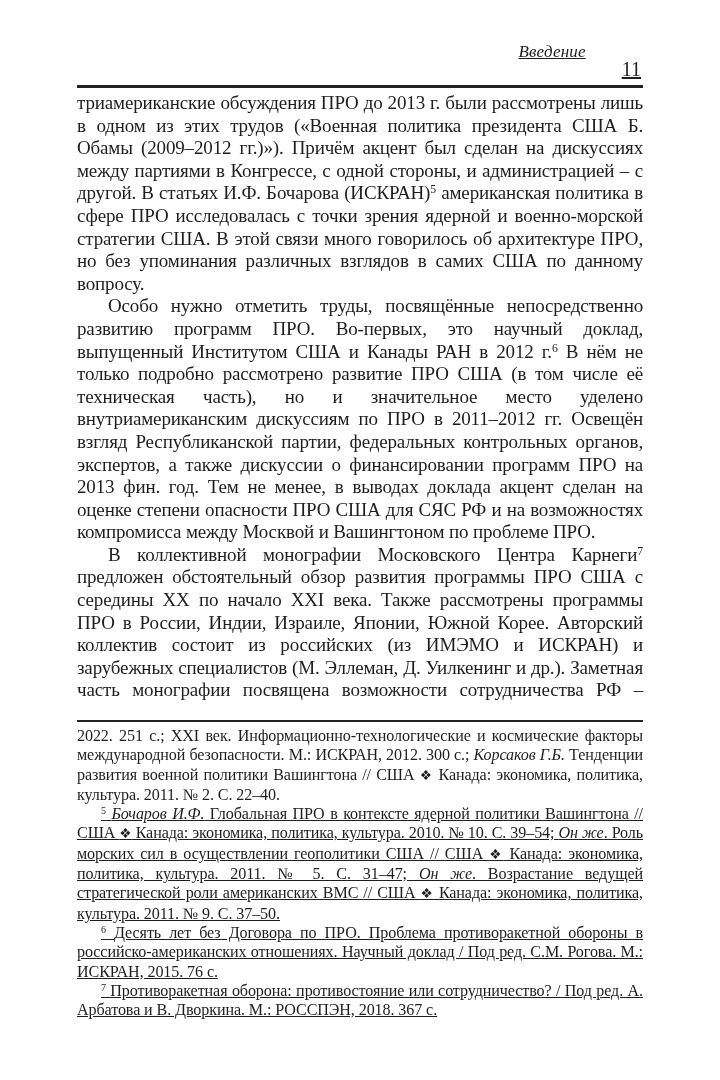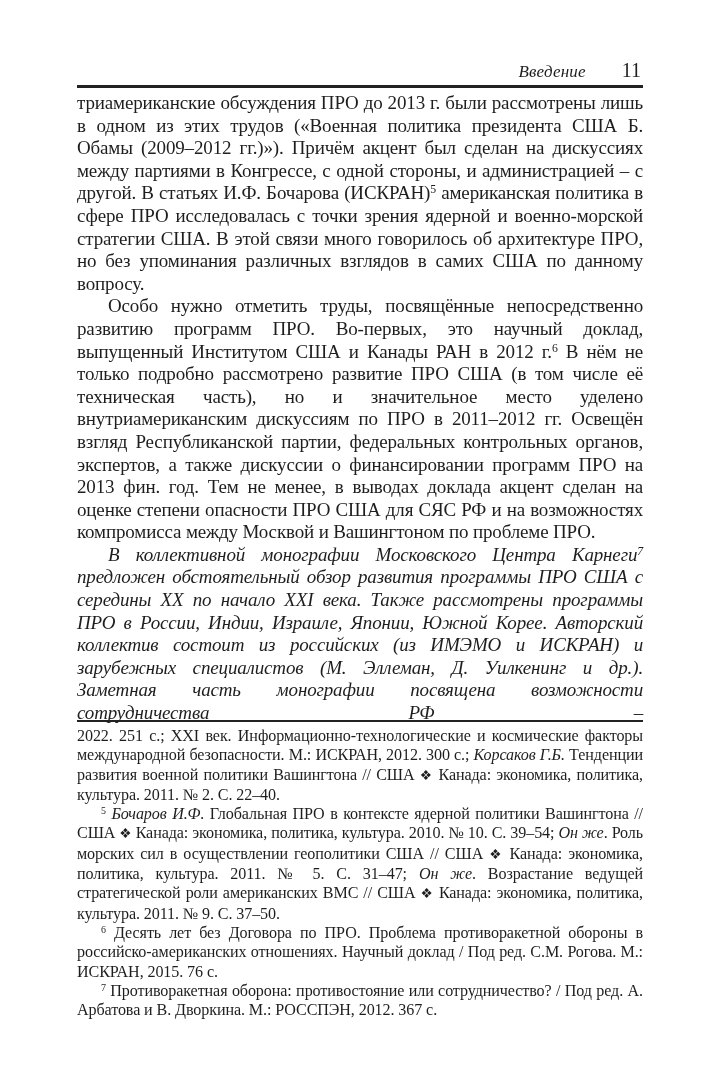--- a/index.html
+++ b/index.html
@@ -2,41 +2,41 @@
 <html><head>
 <meta charset="utf-8">
 <style>
   html, body { margin: 0; padding: 0; }
   body {
     width: 720px; height: 1080px; background: #ffffff; position: relative; overflow: hidden;
     font-family: "Liberation Serif", "DejaVu Serif", serif; color: #1e1e1e;
   }
   .page { position: absolute; left: 77px; top: 0; width: 566px; }
   .running-head {
-    position: absolute; top: 58px; left: 0; width: 566px; height: 24px;
-    display: flex; justify-content: flex-end; align-items: flex-end;
+    position: absolute; top: 42px; left: 0; width: 566px; height: 24px;
+    display: flex; justify-content: flex-end; align-items: flex-start; text-decoration: underline;
   }
   .rh-title { font-style: italic; font-size: 17px; margin-right: 36px; letter-spacing: 0.2px; }
   .rh-page { font-size: 20px; margin-right: 2px; margin-top: 16px; }
   .head-rule { position: absolute; top: 85px; left: 0; width: 566px; height: 3px; background: #222; }
   .body-text {
     position: absolute; top: 92px; left: 0; width: 566px;
     font-size: 19px; line-height: 22.6px; text-align: justify; letter-spacing: -0.15px;
   }
   .body-text p { margin: 0; text-indent: 0; }
   .body-text p.indent { text-indent: 31px; }
-  .body-text p.last-open { text-align-last: justify; font-style: italic; }
+  .body-text p.last-open { text-align-last: justify; }
   sup { font-size: 0.62em; vertical-align: 0.55em; line-height: 0; }
   .fn-rule { position: absolute; top: 720px; left: 0; width: 566px; height: 2px; background: #222; }
   .footnotes {
     position: absolute; top: 726px; left: 0; width: 566px;
     font-size: 16.1px; line-height: 19.3px; text-align: justify; letter-spacing: -0.1px;
   }
   .footnotes p { margin: 0; }
-  .footnotes p.note { text-indent: 24px; }
+  .footnotes p.note { text-indent: 24px; text-decoration: underline; }
   .footnotes i { font-style: italic; }
   .orn { font-size: 0.85em; }
 </style>
 </head>
 <body>
 
 <div class="page">
   <div class="running-head">
     <span class="rh-title">Введение</span>
     <span class="rh-page">11</span>
@@ -47,15 +47,15 @@
       <p><span>триамериканские обсуждения ПРО до 2013 г. были рассмотрены лишь в одном из этих трудов («Военная политика президента США Б. Обамы (2009–2012 гг.)»). Причём акцент был сделан на дискуссиях между партиями в Конгрессе, с одной стороны, и администрацией – с другой. В статьях И.Ф. Бочарова (ИСКРАН)</span><sup>5</sup><span> американская политика в сфере ПРО исследовалась с точки зрения ядерной и военно-морской стратегии США. В этой связи много говорилось об архитектуре ПРО, но без упоминания различных взглядов в самих США по данному вопросу.</span></p>
       <p class="indent"><span>Особо нужно отметить труды, посвящённые непосредственно развитию программ ПРО. Во-первых, это научный доклад, выпущенный Институтом США и Канады РАН в 2012 г.</span><sup>6</sup><span> В нём не только подробно рассмотрено развитие ПРО США (в том числе её техническая часть), но и значительное место уделено внутриамериканским дискуссиям по ПРО в 2011–2012 гг. Освещён взгляд Республиканской партии, федеральных контрольных органов, экспертов, а также дискуссии о финансировании программ ПРО на 2013 фин. год. Тем не менее, в выводах доклада акцент сделан на оценке степени опасности ПРО США для СЯС РФ и на возможностях компромисса между Москвой и Вашингтоном по проблеме ПРО.</span></p>
       <p class="indent last-open"><span>В коллективной монографии Московского Центра Карнеги</span><sup>7</sup><span> предложен обстоятельный обзор развития программы ПРО США с середины XX по начало XXI века. Также рассмотрены программы ПРО в России, Индии, Израиле, Японии, Южной Корее. Авторский коллектив состоит из российских (из ИМЭМО и ИСКРАН) и зарубежных специалистов (М. Эллеман, Д. Уилкенинг и др.). Заметная часть монографии посвящена возможности сотрудничества РФ –</span></p>
     </div>
 
   <div class="fn-rule"></div>
   <div class="footnotes" id="footnotes">
       <p><span>2022. 251 с.; XXI век. Информационно-технологические и космические факторы международной безопасности. М.: ИСКРАН, 2012. 300 с.; </span><i>Корсаков Г.Б.</i><span> Тенденции развития военной политики Вашингтона // США </span><span class="orn">❖</span><span> Канада: экономика, политика, культура. 2011. № 2. С. 22–40.</span></p>
       <p class="note"><sup>5</sup> <i>Бочаров И.Ф.</i><span> Глобальная ПРО в контексте ядерной политики Вашингтона // США </span><span class="orn">❖</span><span> Канада: экономика, политика, культура. 2010. № 10. С. 39–54; </span><i>Он же</i><span>. Роль морских сил в осуществлении геополитики США // США </span><span class="orn">❖</span><span> Канада: экономика, политика, культура. 2011. № 5. С. 31–47; </span><i>Он же</i><span>. Возрастание ведущей стратегической роли американских ВМС // США </span><span class="orn">❖</span><span> Канада: экономика, политика, культура. 2011. № 9. С. 37–50.</span></p>
       <p class="note"><sup>6</sup> <span>Десять лет без Договора по ПРО. Проблема противоракетной обороны в российско-американских отношениях. Научный доклад / Под ред. С.М. Рогова. М.: ИСКРАН, 2015. 76 с.</span></p>
-      <p class="note"><sup>7</sup> <span>Противоракетная оборона: противостояние или сотрудничество? / Под ред. А. Арбатова и В. Дворкина. М.: РОССПЭН, 2012. 367 с.</span></p>
+      <p class="note"><sup>7</sup> <span>Противоракетная оборона: противостояние или сотрудничество? / Под ред. А. Арбатова и В. Дворкина. М.: РОССПЭН, 2018. 367 с.</span></p>
     </div>
 </div>
 
 </body></html>

